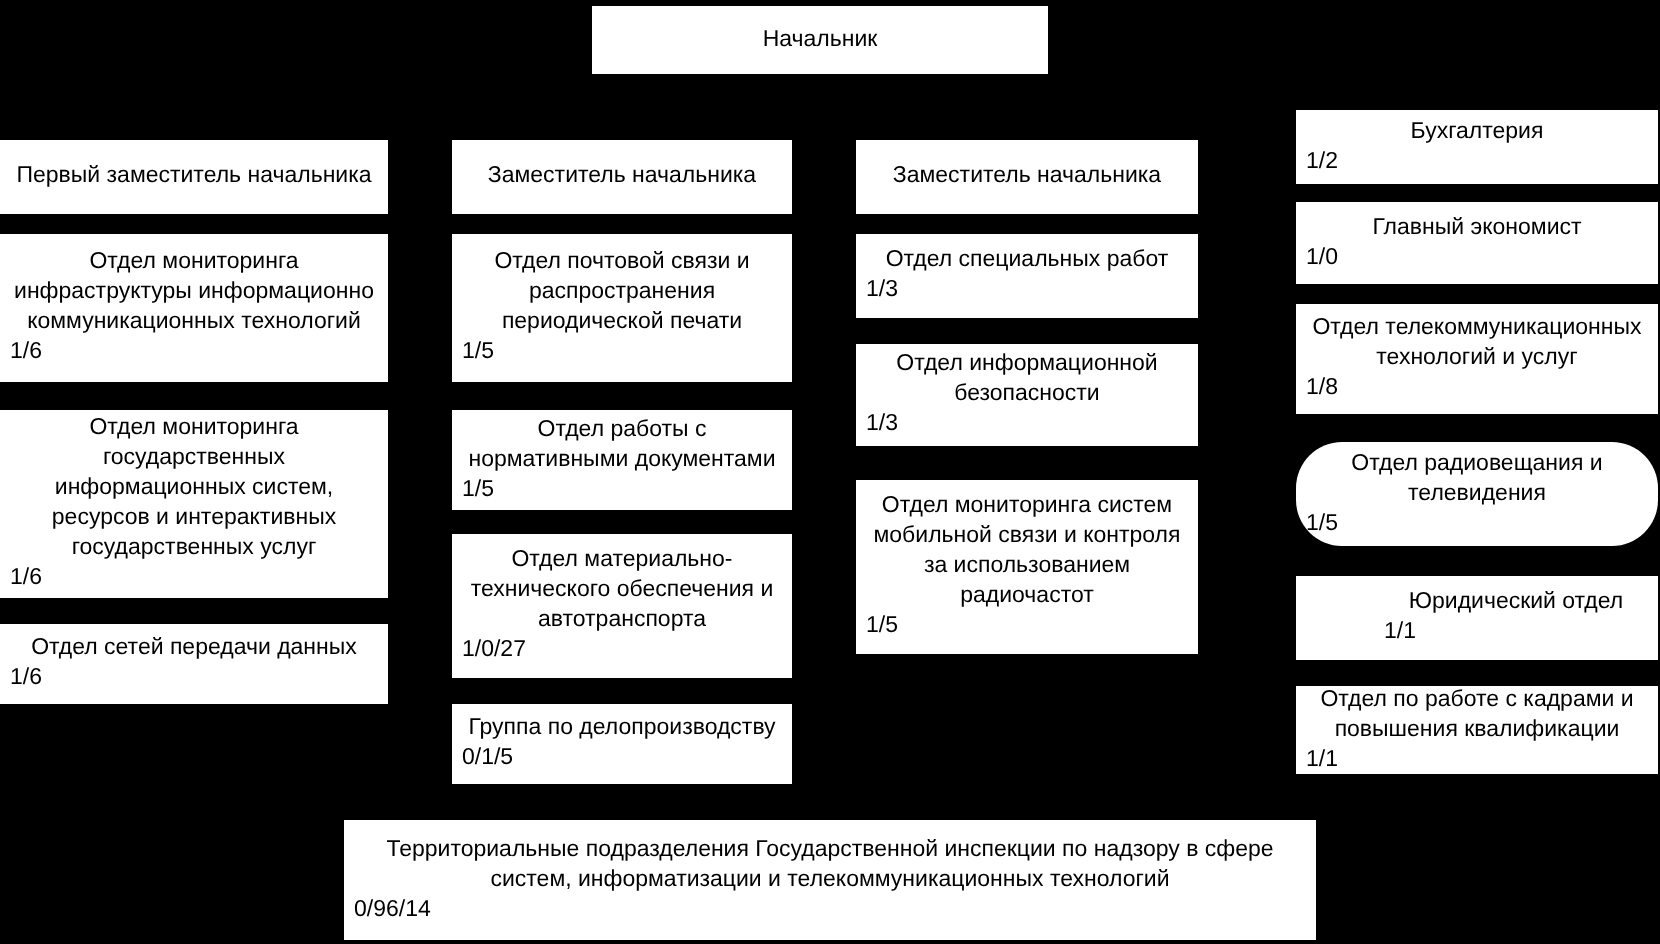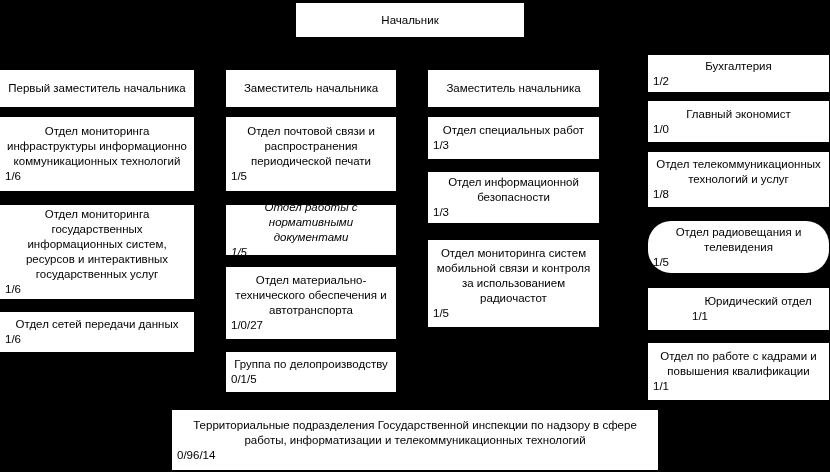--- a/index.html
+++ b/index.html
@@ -40,21 +40,21 @@
     <div class="count">1/6</div>
   </div>
 
   <div class="node" style="left:226px;top:70px;width:170px;height:37px;">
     <div class="title">Заместитель начальника</div>
   </div>
   <div class="node" style="left:226px;top:117px;width:170px;height:74px;">
     <div class="title">Отдел почтовой связи и распространения периодической печати</div>
     <div class="count">1/5</div>
   </div>
-  <div class="node" style="left:226px;top:205px;width:170px;height:50px;font-style:italic;">
+  <div class="node" style="left:226px;top:205px;width:170px;height:50px;">
     <div class="title">Отдел работы с нормативными документами</div>
     <div class="count">1/5</div>
   </div>
   <div class="node" style="left:226px;top:267px;width:170px;height:72px;">
     <div class="title">Отдел материально-технического обеспечения и автотранспорта</div>
     <div class="count">1/0/27</div>
   </div>
   <div class="node" style="left:226px;top:352px;width:170px;height:40px;">
     <div class="title">Группа по делопроизводству</div>
     <div class="count">0/1/5</div>
@@ -89,23 +89,23 @@
     <div class="count">1/8</div>
   </div>
   <div class="node" style="left:648px;top:221px;width:181px;height:52px;border-radius:23px;">
     <div class="title">Отдел радиовещания и телевидения</div>
     <div class="count">1/5</div>
   </div>
   <div class="node" style="left:648px;top:288px;width:181px;height:42px;padding-left:44px;">
     <div class="title">Юридический отдел</div>
     <div class="count">1/1</div>
   </div>
-  <div class="node" style="left:648px;top:343px;width:181px;height:57px;">
+  <div class="node" style="left:648px;top:343px;width:181px;height:44px;">
     <div class="title">Отдел по работе с кадрами и повышения квалификации</div>
     <div class="count">1/1</div>
   </div>
 
   <div class="node" style="left:172px;top:410px;width:486px;height:60px;">
-    <div class="title">Территориальные подразделения Государственной инспекции по надзору в сфере работы, информатизации и телекоммуникационных технологий</div>
+    <div class="title">Территориальные подразделения Государственной инспекции по надзору в сфере систем, информатизации и телекоммуникационных технологий</div>
     <div class="count">0/96/14</div>
   </div>
 
 </div>
 
 </body></html>

